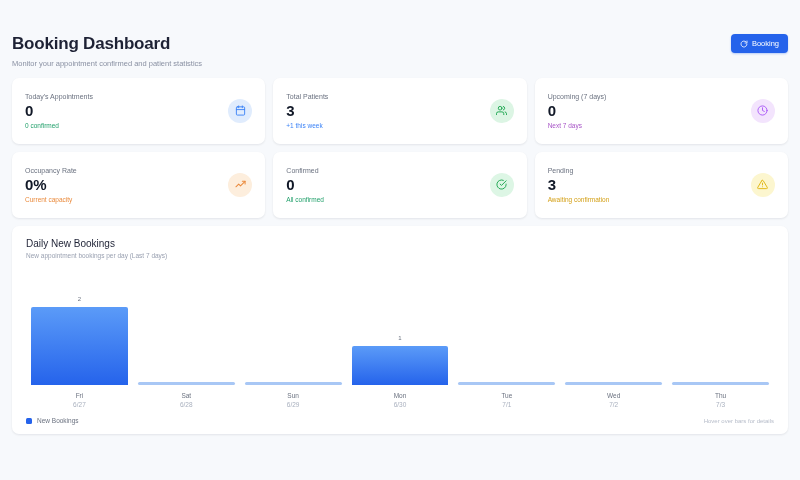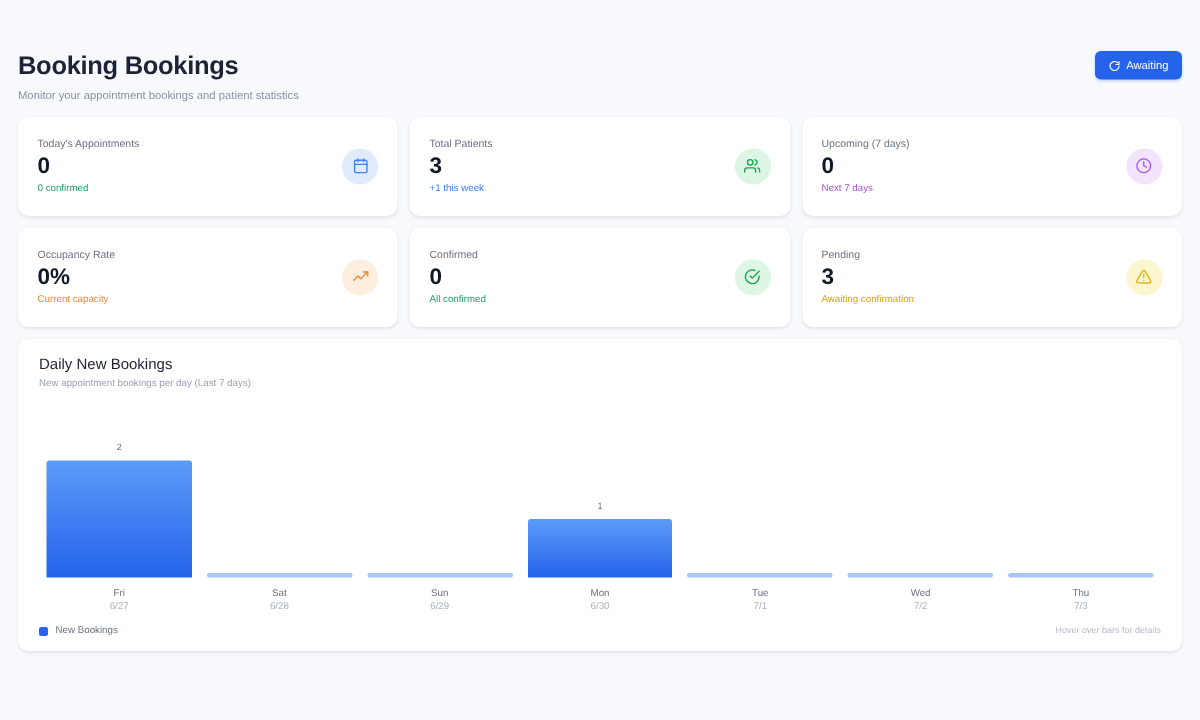--- a/index.html
+++ b/index.html
@@ -116,31 +116,31 @@
   .hint { font-size: 6px; color: #b6bcc9; }
 </style>
 </head>
 <body>
 
 <div class="page">
   <div class="inner">
 
     <div class="header">
       <div>
-        <div class="page-title">Booking Bookings</div>
-        <div class="page-sub">Monitor your appointment bookings and patient statistics</div>
+        <div class="page-title">Booking Dashboard</div>
+        <div class="page-sub">Monitor your appointment confirmed and patient statistics</div>
       </div>
       <button class="refresh-btn">
         <span>
           <svg width="8" height="8" viewBox="0 0 24 24" fill="none" stroke="#ffffff" stroke-width="2.4" stroke-linecap="round" stroke-linejoin="round">
             <path d="M21 12a9 9 0 1 1-3-6.7"></path>
             <polyline points="21 3 21 9 15 9"></polyline>
           </svg>
         </span>
-        <span>Awaiting</span>
+        <span>Booking</span>
       </button>
     </div>
 
     <div class="cards-row">
 
       <div class="stat-card">
         <div class="stat-text">
           <div class="stat-label">Today's Appointments</div>
           <div class="stat-value">0</div>
           <div class="stat-delta" style="color:#22a06b">0 confirmed</div>

